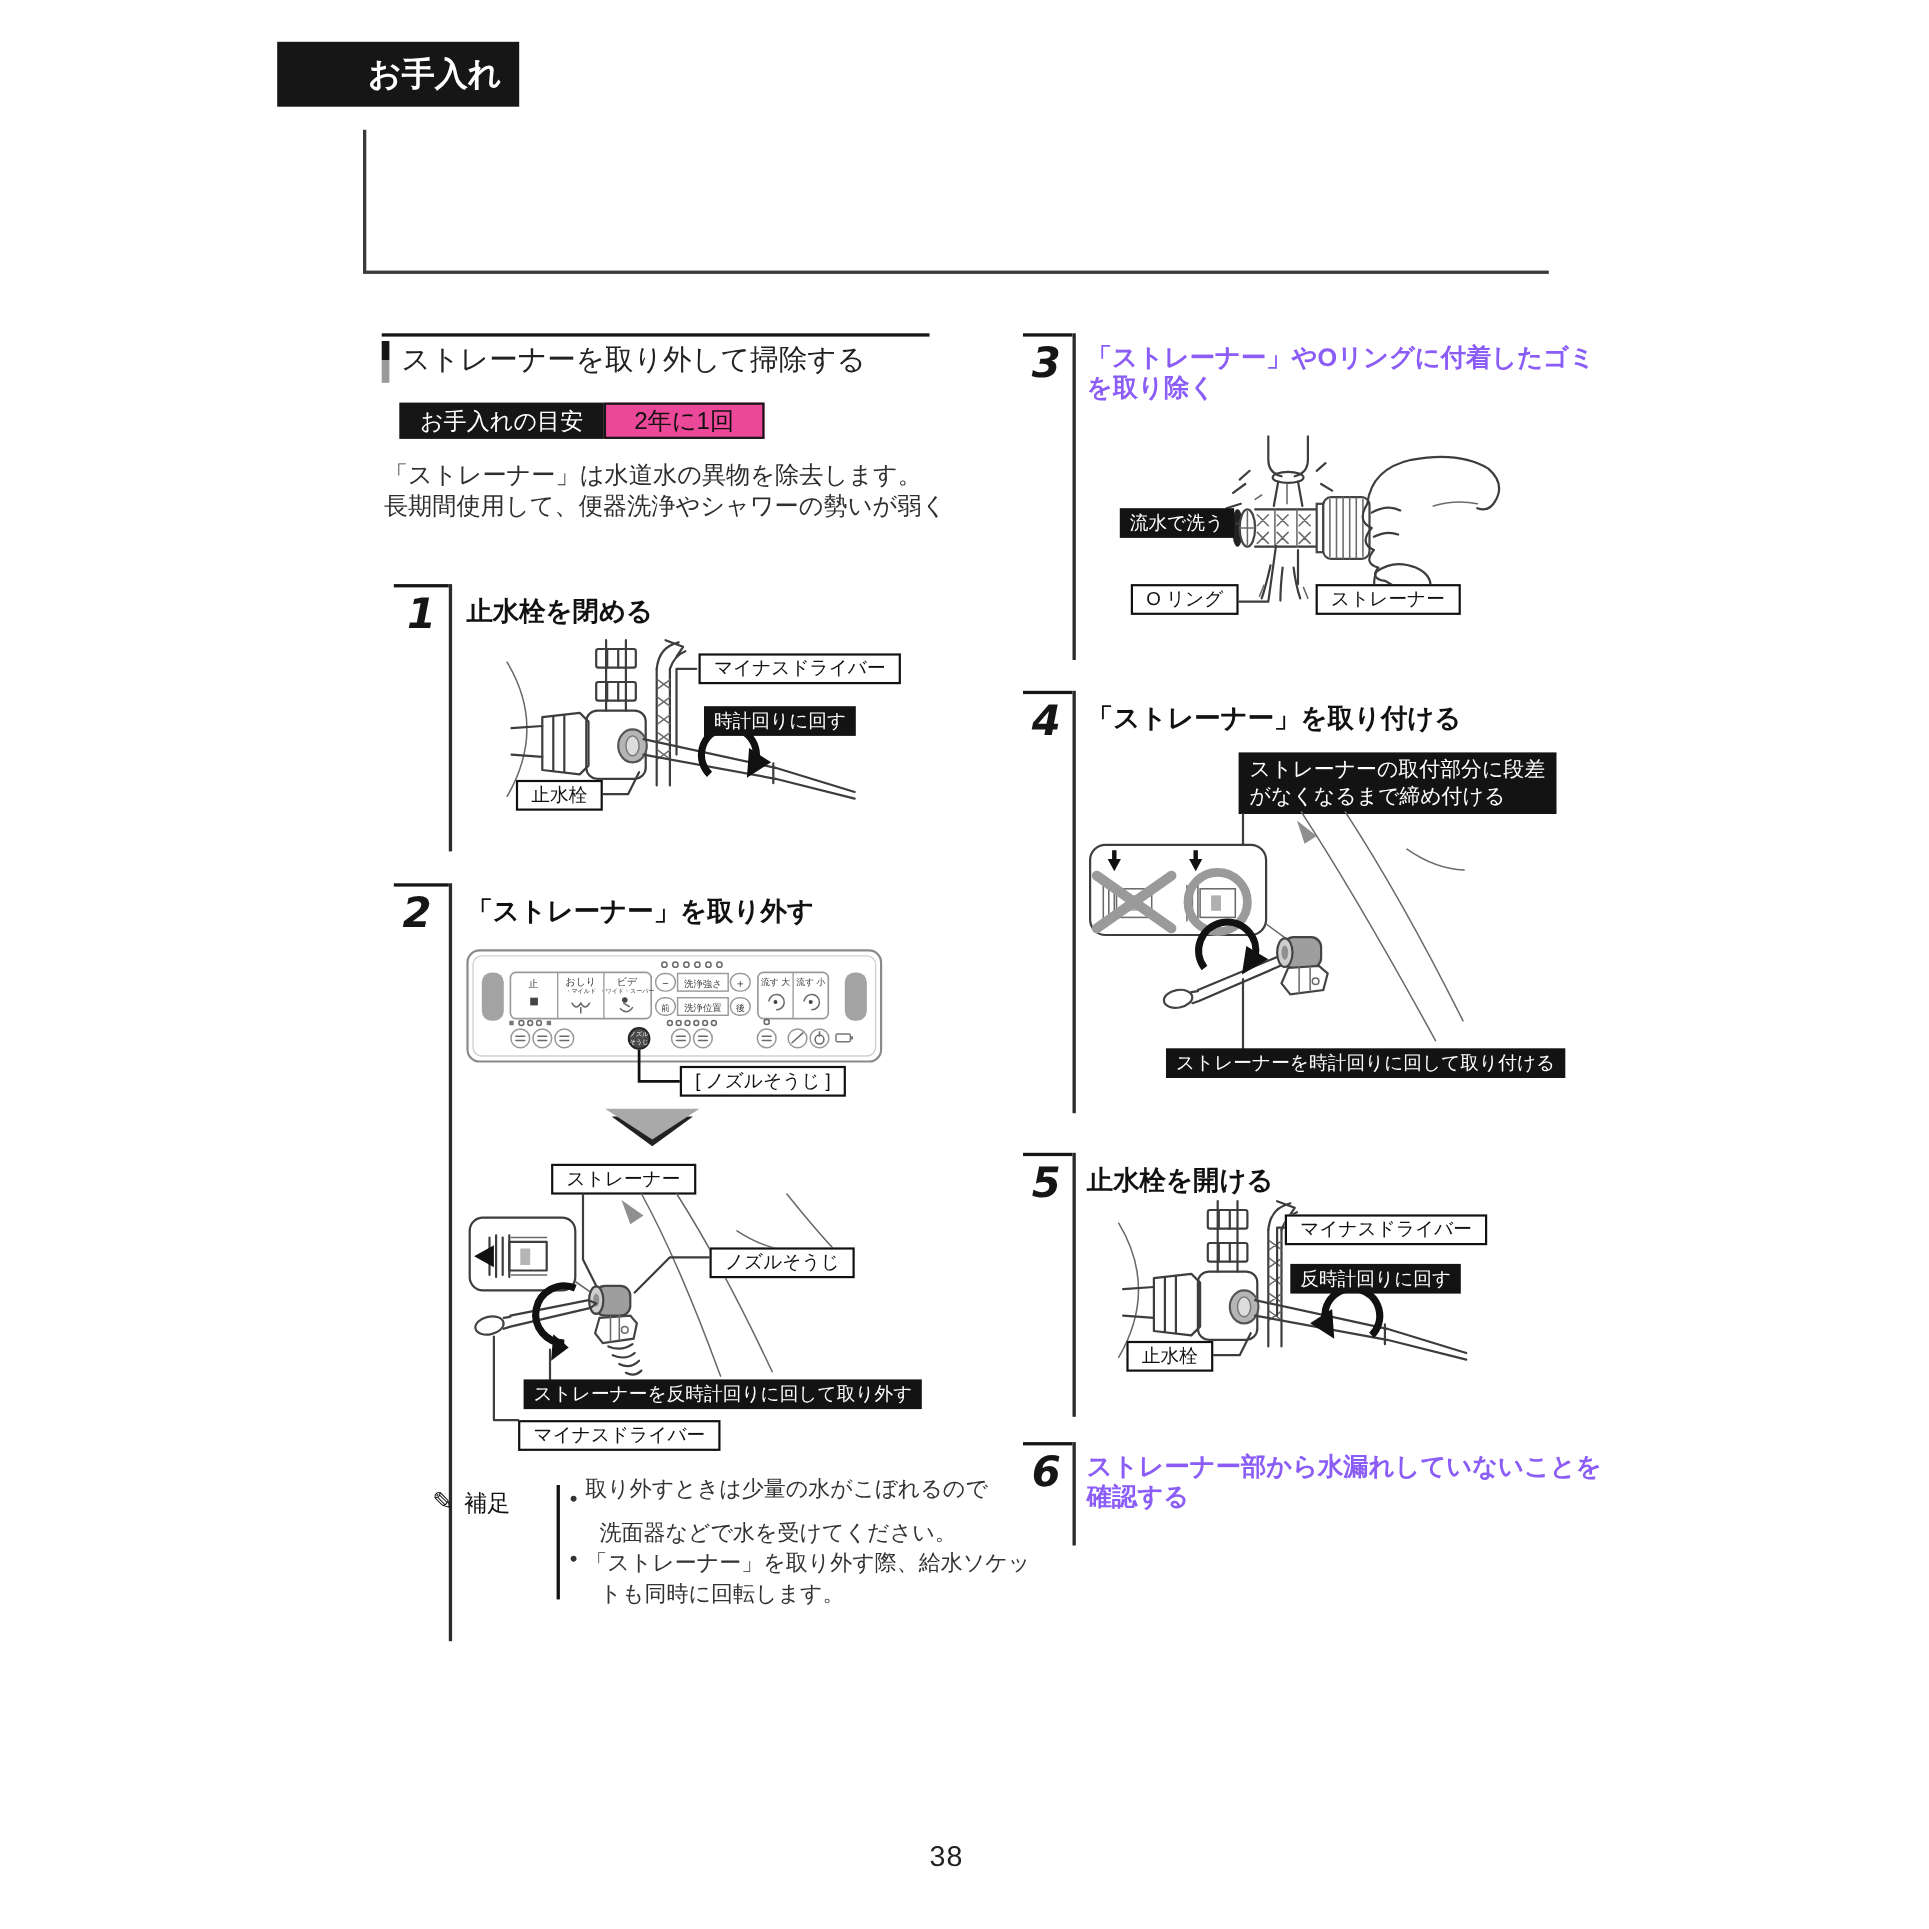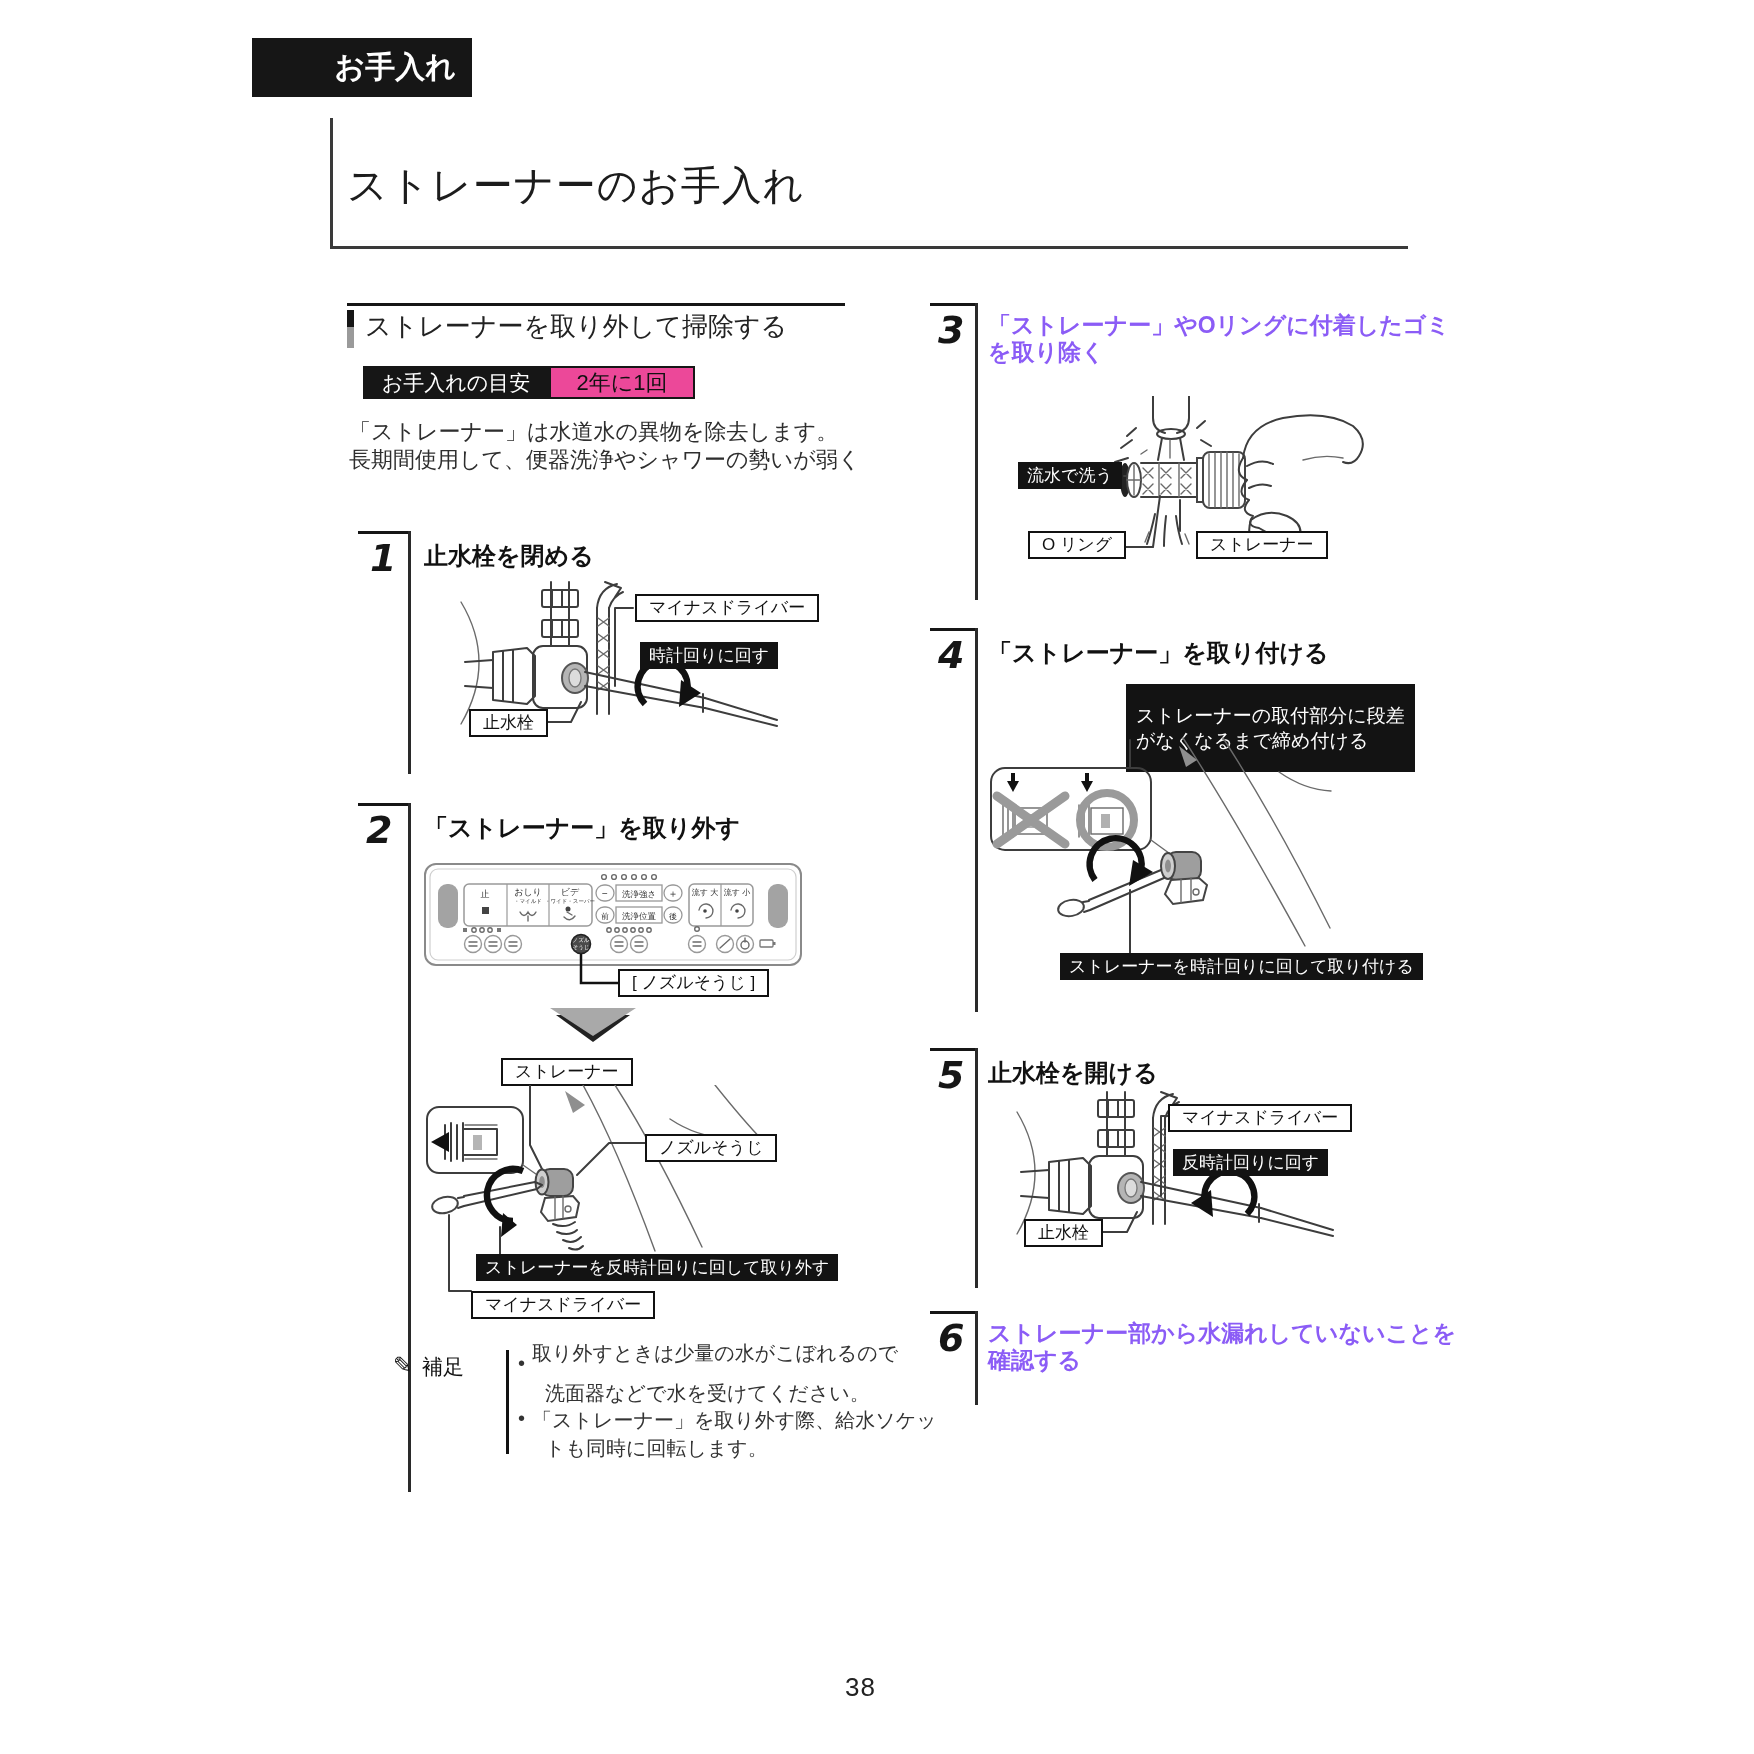--- a/index.html
+++ b/index.html
@@ -29,21 +29,20 @@
 
 <div class="page">
 
   <div class="abs" style="left:252px;top:38px;width:220px;height:59px;background:#161616;color:#fff;
               display:flex;align-items:center;justify-content:flex-end;padding-right:16px;
               box-sizing:border-box;font-weight:bold;font-size:30px;">
     <span>お手入れ</span>
   </div>
 
   <div class="abs" style="left:330px;top:118px;width:3px;height:130px;background:#3a3a3a;"></div>
-  <div class="abs" style="left:347px;top:158px;font-size:40px;color:#1c1c1c;letter-spacing:1px;">ストレーナーのお手入れ</div>
   <div class="abs" style="left:330px;top:246px;width:1078px;height:3px;background:#3a3a3a;"></div>
 
   <div class="abs" style="left:347px;top:303px;width:498px;height:3px;background:#161616;"></div>
   <div class="abs" style="left:347px;top:310px;width:7px;height:38px;background:linear-gradient(#161616 46%,#9a9a9a 46%);"></div>
   <div class="abs" style="left:365px;top:309px;font-size:26px;color:#222;white-space:nowrap;">ストレーナーを取り外して掃除する</div>
 
   <div class="abs" style="left:363px;top:366px;width:186px;height:33px;background:#161616;color:#fff;
               display:flex;align-items:center;justify-content:center;font-size:21px;">
     <span>お手入れの目安</span>
   </div>
@@ -273,21 +272,21 @@
 
   <div class="dark-label" style="left:1018px;top:462px;">流水で洗う</div>
   <div class="box-label" style="left:1028px;top:531px;">O リング</div>
   <div class="box-label" style="left:1196px;top:531px;">ストレーナー</div>
 
   <div class="num-topline" style="left:930px;top:628px;width:45px;"></div>
   <div class="step-num" style="left:938px;top:633px;">4</div>
   <div class="vline" style="left:975px;top:628px;height:384px;"></div>
   <div class="step-title" style="left:988px;top:637px;">「ストレーナー」を取り付ける</div>
 
-  <div class="dark-label" style="left:1126px;top:684px;font-size:19px;line-height:25px;padding:19px 10px;">
+  <div class="dark-label" style="left:1126px;top:684px;font-size:19px;line-height:25px;padding:3px 10px;">
     <span style="display:block">ストレーナーの取付部分に段差</span>
     <span style="display:block">がなくなるまで締め付ける</span>
   </div>
 
   <svg class="abs" style="left:983px;top:728px;" width="350" height="234" viewBox="0 0 350 234">
     <path class="ln" d="M147,12 V40"></path>
     <path class="lt" d="M200,10 Q252,90 322,218 M240,10 Q292,90 347,200 M296,44 Q322,62 348,63"></path>
     <polygon points="196,18 214,32 203,39" fill="#8f8f8f"></polygon>
     <rect class="ln" x="8" y="40" width="160" height="82" rx="14" fill="#fff"></rect>
     <path d="M30,45 V53 M104,45 V53" stroke="#111" stroke-width="4" fill="none"></path>

